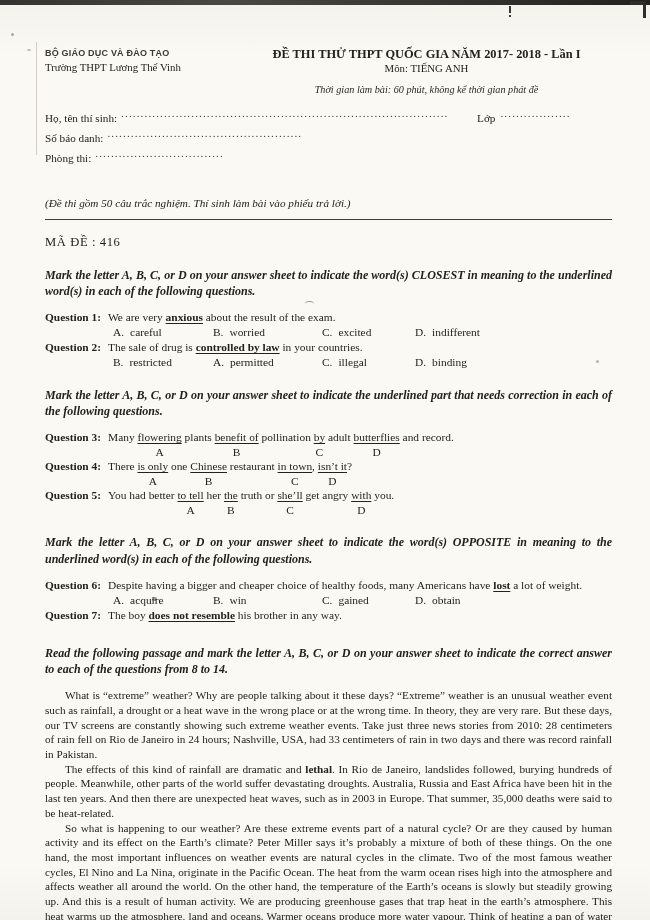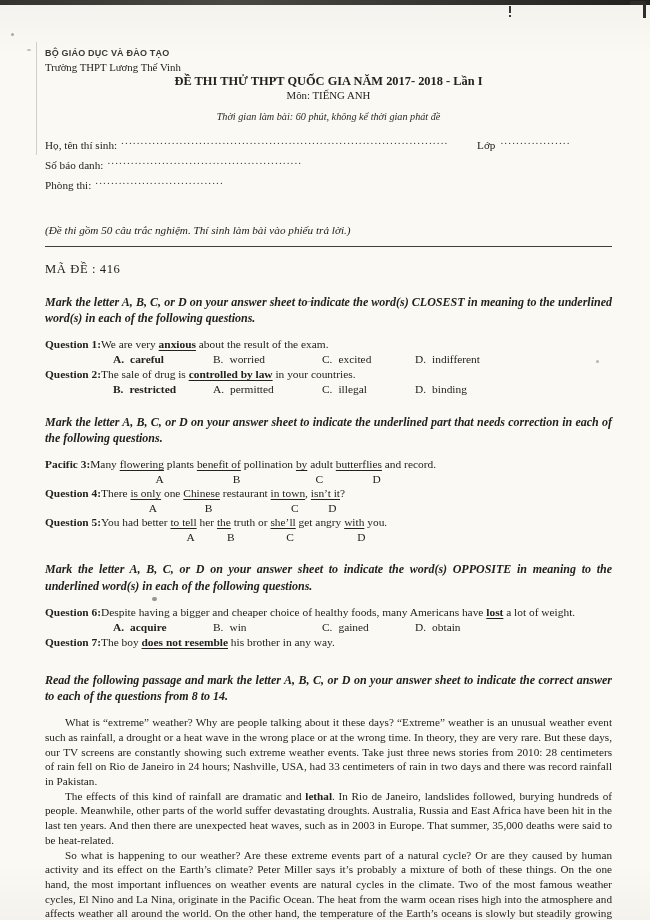--- a/index.html
+++ b/index.html
@@ -19,21 +19,21 @@
   .speck1 { position:absolute; left:11px; top:33px; width:3px; height:3px; background:#8d887e; border-radius:50%; opacity:.7; }
   .speck2 { position:absolute; left:27px; top:49px; width:4px; height:2px; background:#9a958a; border-radius:50%; opacity:.6; }
   .speck3 { position:absolute; left:596px; top:360px; width:3px; height:3px; background:#8d887e; border-radius:50%; opacity:.6; }
   .mark-arc { position:absolute; left:305px; top:301px; width:9px; height:5px;
     border-top:1.2px solid #8a857b; border-radius:50%; opacity:.85; }
   .mark-smudge { position:absolute; left:152px; top:597px; width:5px; height:4px; background:#56524c; border-radius:2px; opacity:.6; }
 
   .content { position:absolute; left:45px; top:0; width:567px; padding-top:47px; }
 
   
-  .header { display:flex;flex-direction:column; }
+  .header { display:flex; }
   .h-left { width:196px; flex:none; }
   .org1 { font-family:"Liberation Sans", sans-serif; font-size:9px; font-weight:bold; color:#3b3934; letter-spacing:.2px; line-height:13px; }
   .org2 { font-size:10.8px; line-height:14px; }
   .h-center { flex:1; text-align:center; }
   .exam-title { font-size:12.4px; font-weight:bold; line-height:15px; white-space:nowrap; }
   .exam-subject { font-size:10.8px; line-height:13px; }
   .exam-duration { text-align:center; font-style:italic; font-size:10.2px; margin-top:9px; color:#2a2823; }
 
   
   .form { margin-top:11px; font-size:11.2px; line-height:15.6px; }
@@ -49,26 +49,26 @@
   .note { font-style:italic; font-size:11.2px; margin-top:30px; }
   .rule { border:none; border-top:1.6px solid #413e38; margin:10px 0 0 0; width:567px; }
   .exam-code { text-align:left; padding-right:55px; font-size:12.6px; letter-spacing:.6px; margin-top:15px; }
 
   
   .section { margin-top:17px; }
   .section.passage-section { margin-top:22px; }
   .instruction { font-weight:bold; font-style:italic; font-size:12px; line-height:16.2px;
     text-align:justify; margin-bottom:11px; }
   .question { font-size:11.4px; line-height:15px; }
-  .qlabel { font-weight:bold; }
+  .qlabel { font-weight:bold; margin-right:7px; }
   .b { font-weight:bold; }
   .u { text-decoration:underline; text-underline-offset:1.5px; }
   .opts { display:flex; margin-left:68px; }
   .opt { flex:none; }
-  .opt:nth-child(1) { width:100px;font-weight:bold; }
+  .opt:nth-child(1) { width:100px; }
   .opt:nth-child(2) { width:109px; }
   .opt:nth-child(3) { width:93px; }
   .optkey { margin-right:6px; }
   .q-letters { position:relative; height:14px; font-size:11.4px; }
   .qletter { position:absolute; transform:translateX(-50%); }
 
   .para { margin:0; text-indent:20px; text-align:justify; font-size:11.2px; line-height:14.7px; }
 </style>
 </head>
 <body>
@@ -133,21 +133,21 @@
             <span class="opt"><span class="optkey">B.</span>restricted</span>
             <span class="opt"><span class="optkey">A.</span>permitted</span>
             <span class="opt"><span class="optkey">C.</span>illegal</span>
             <span class="opt"><span class="optkey">D.</span>binding</span>
           </div>
         </div>
       </div>
       <div class="section">
         <div class="instruction">Mark the letter A, B, C, or D on your answer sheet to indicate the underlined part that needs correction in each of the following questions.</div>
         <div class="question">
-          <div class="qline"><span class="qlabel">Pacific 3:</span><span class="qtext"><span>Many </span><span class="u">flowering</span><span> plants </span><span class="u">benefit of</span><span> pollination </span><span class="u">by</span><span> adult </span><span class="u">butterflies</span><span> and record.</span></span></div>
+          <div class="qline"><span class="qlabel">Question 3:</span><span class="qtext"><span>Many </span><span class="u">flowering</span><span> plants </span><span class="u">benefit of</span><span> pollination </span><span class="u">by</span><span> adult </span><span class="u">butterflies</span><span> and record.</span></span></div>
           <div class="q-letters">
             <span class="qletter" style="left: 114.602px;">A</span>
             <span class="qletter" style="left: 191.641px;">B</span>
             <span class="qletter" style="left: 274.383px;">C</span>
             <span class="qletter" style="left: 331.656px;">D</span>
           </div>
         </div>
         <div class="question">
           <div class="qline"><span class="qlabel">Question 4:</span><span class="qtext"><span>There </span><span class="u">is only</span><span> one </span><span class="u">Chinese</span><span> restaurant </span><span class="u">in town</span><span>, </span><span class="u">isn’t it</span><span>?</span></span></div>
           <div class="q-letters">

